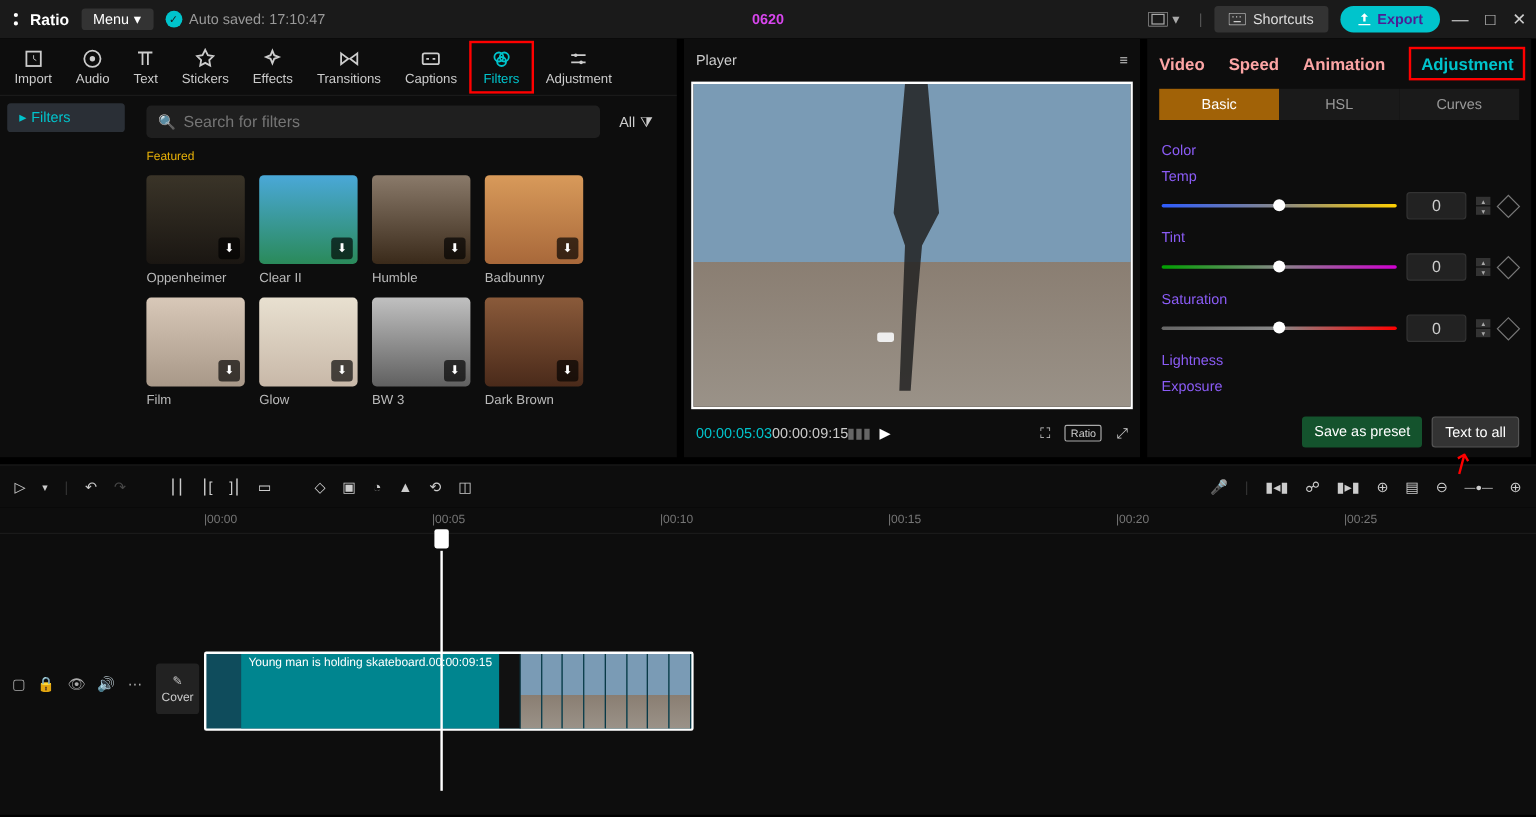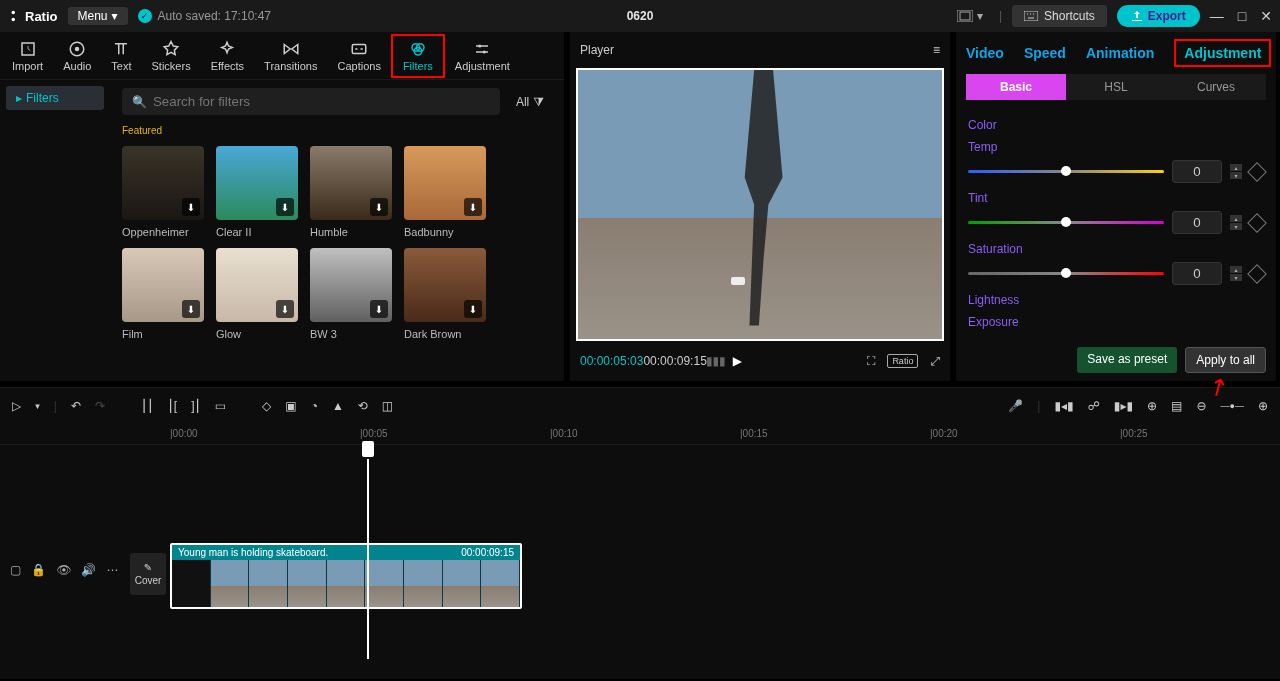--- a/index.html
+++ b/index.html
@@ -5,21 +5,21 @@
 * { margin: 0; padding: 0; box-sizing: border-box; }
 body { background: #000; color: #e0e0e0; font-family: -apple-system, "Segoe UI", Arial, sans-serif; font-size: 12px; width: 1280px; height: 681px; overflow: hidden; }
 
 
 .topbar { height: 32px; background: #1a1a1a; display: flex; align-items: center; padding: 0 8px; gap: 10px; }
 .logo { color: #fff; font-weight: bold; font-size: 13px; display: flex; align-items: center; gap: 3px; }
 .logo svg { width: 14px; height: 14px; fill: #fff; }
 .menu-btn { background: #333; color: #fff; padding: 2px 10px; border-radius: 3px; display: flex; align-items: center; gap: 4px; cursor: pointer; }
 .autosave { color: #999; display: flex; align-items: center; gap: 6px; }
 .check-icon { width: 14px; height: 14px; background: #00c4cc; border-radius: 50%; display: inline-flex; align-items: center; justify-content: center; color: #1a1a1a; font-size: 9px; }
-.project-title { color: #e5e5e5; font-weight: bold; position: absolute; left: 50%; transform: translateX(-50%); }
+.project-title { color: #d946ef; font-weight: bold; position: absolute; left: 50%; transform: translateX(-50%); }
 .top-right { margin-left: auto; display: flex; align-items: center; gap: 10px; }
 .aspect-btn { background: transparent; color: #aaa; padding: 3px 6px; display: flex; align-items: center; gap: 4px; }
 .shortcuts-btn { background: #333; color: #ddd; padding: 4px 12px; border-radius: 3px; display: flex; align-items: center; gap: 6px; cursor: pointer; }
 .export-btn { background: #00c4cc; color: #4c1d95; padding: 4px 14px; border-radius: 11px; display: flex; align-items: center; gap: 5px; font-weight: bold; cursor: pointer; }
 .win-controls { display: flex; gap: 14px; color: #ccc; font-size: 14px; }
 
 
 .main { display: flex; height: 349px; }
 .left-panel { width: 564px; background: #0d0d0d; display: flex; flex-direction: column; }
 .nav-tabs { display: flex; height: 48px; align-items: center; padding: 0 2px; border-bottom: 1px solid #1a1a1a; }
@@ -52,25 +52,25 @@
 .player-controls { height: 40px; display: flex; align-items: center; padding: 0 10px; }
 .tc-cur { color: #00c4cc; font-size: 12px; }
 .tc-dur { color: #ccc; font-size: 12px; }
 .play-btn { color: #fff; margin-left: 8px; cursor: pointer; }
 .pc-right { margin-left: auto; display: flex; gap: 12px; color: #ccc; }
 .ratio-box { border: 1px solid #aaa; padding: 1px 4px; font-size: 9px; border-radius: 2px; }
 
 
 .right-panel { width: 320px; background: #0d0d0d; margin-left: 6px; display: flex; flex-direction: column; }
 .rp-tabs { display: flex; height: 42px; align-items: center; padding: 0 10px; gap: 20px; }
-.rp-tab { color: #0ea5e9; font-size: 14px; font-weight: bold; cursor: pointer; }
+.rp-tab { color: #fca5a5; font-size: 14px; font-weight: bold; cursor: pointer; }
 .rp-tab.highlighted { color: #00c4cc; border: 2px solid #ff0000; padding: 4px 8px; }
 .rp-subtabs { display: flex; margin: 0 10px; }
 .rp-subtab { flex: 1; text-align: center; padding: 6px 0; background: #1a1a1a; color: #999; cursor: pointer; font-size: 12px; }
-.rp-subtab.active { background: #d946ef; color: #fff; font-weight: bold; }
+.rp-subtab.active { background: #a16207; color: #fff; }
 .rp-body { padding: 10px 12px; flex: 1; overflow: hidden; }
 .rp-label { color: #8b5cf6; font-size: 12px; margin: 8px 0 4px; }
 .rp-row { display: flex; align-items: center; gap: 8px; margin: 6px 0; }
 .slider-track { flex: 1; height: 3px; border-radius: 2px; position: relative; }
 .slider-thumb { width: 10px; height: 10px; background: #fff; border-radius: 50%; position: absolute; top: -4px; left: 50%; transform: translateX(-50%); }
 .temp-grad { background: linear-gradient(to right, #2e5cff, #888 50%, #ffd000); }
 .tint-grad { background: linear-gradient(to right, #00a000, #888 50%, #d000d0); }
 .sat-grad { background: linear-gradient(to right, #666, #888 50%, #ff0000); }
 .num-input { width: 50px; background: #222; border: 1px solid #333; border-radius: 3px; padding: 3px 4px; color: #ccc; text-align: center; }
 .spinner { width: 12px; display: flex; flex-direction: column; gap: 1px; }
@@ -89,21 +89,21 @@
 
 
 .timeline { height: 256px; background: #0d0d0d; position: relative; }
 .ruler { height: 22px; display: flex; align-items: center; padding-left: 130px; position: relative; border-bottom: 1px solid #1a1a1a; }
 .ruler-mark { position: absolute; color: #777; font-size: 10px; }
 .playhead { position: absolute; top: 36px; bottom: 20px; width: 2px; background: #fff; left: 367px; z-index: 5; }
 .playhead::before { content: ''; position: absolute; top: -18px; left: -5px; width: 12px; height: 16px; background: #fff; border-radius: 2px; }
 .track-area { position: relative; padding-top: 90px; }
 .track-controls { position: absolute; left: 10px; top: 118px; display: flex; gap: 10px; color: #aaa; align-items: center; }
 .cover-block { position: absolute; left: 130px; top: 108px; width: 36px; height: 42px; background: #222; border-radius: 3px; display: flex; flex-direction: column; align-items: center; justify-content: center; color: #ccc; font-size: 10px; gap: 2px; }
-.clip { position: absolute; left: 170px; top: 98px; width: 352px; height: 66px; background: #0f4c5c; border: 2px solid #fff; border-radius: 2px; display: flex; flex-direction: column; }
+.clip { position: absolute; left: 170px; top: 98px; width: 408px; height: 66px; background: #0f4c5c; border: 2px solid #fff; border-radius: 2px; display: flex; flex-direction: row; padding-left: 29px; }
 .clip-label { background: #00858f; color: #fff; font-size: 10px; padding: 2px 6px; display: flex; justify-content: space-between; }
 .clip-thumbs { flex: 1; display: flex; }
 .clip-thumb { flex: 1; background: linear-gradient(to bottom, #7a9bb5 0%, #7a9bb5 55%, #8a7e72 55%, #9a9288 100%); border-right: 1px solid #0a3a47; }
 .clip-thumb:first-child { background: #111; }
 
 .generic-icon { width: 18px; height: 18px; display: inline-flex; align-items: center; justify-content: center; }
 </style>
 </head>
 <body>
 
@@ -373,21 +373,21 @@
             <span>▾</span>
           </div>
         <div class="diamond"></div>
       </div>
 
       <div class="rp-label">Lightness</div>
       <div class="rp-label">Exposure</div>
     </div>
     <div class="rp-footer">
       <div class="save-preset">Save as preset</div>
-      <div class="apply-all">Apply to all</div>
+      <div class="apply-all">Text to all</div>
       <div class="red-arrow">↗</div>
     </div>
   </div>
 </div>
 
 <div class="to  toolbar">
   <span class="tb-icon">▷</span>
   <span class="tb-icon" style="font-size:9px">▾</span>
   <span style="color:#333">|</span>
   <span class="tb-icon">↶</span>

